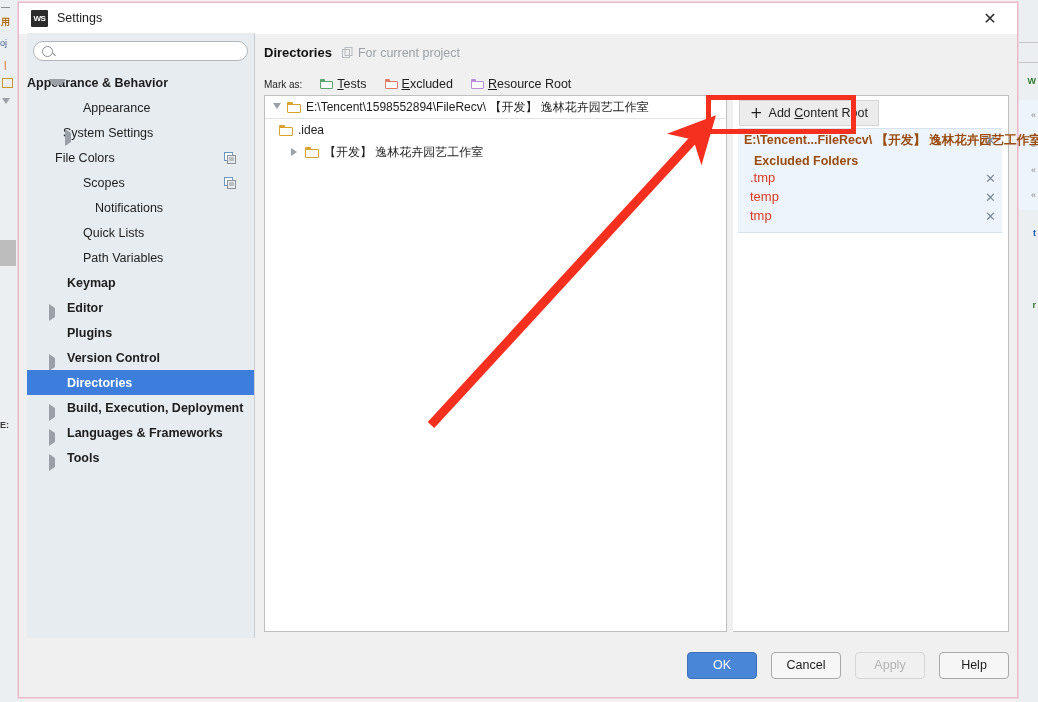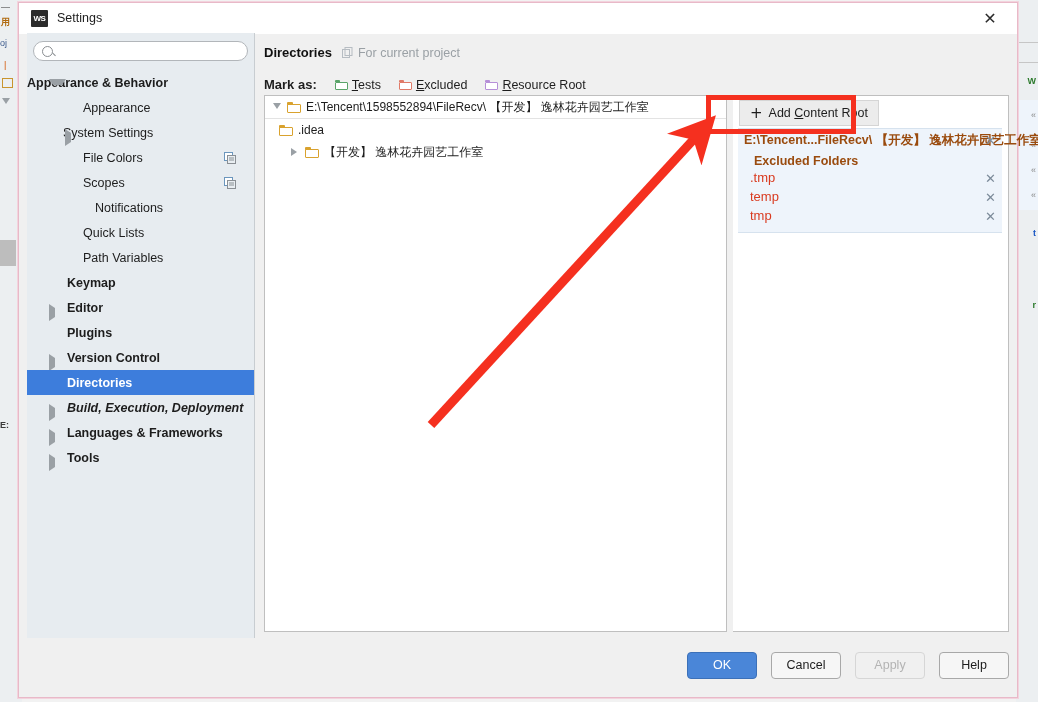--- a/index.html
+++ b/index.html
@@ -86,21 +86,21 @@
   .copy-icon{position:absolute;right:18px;width:12px;height:12px;}
 
   
   #main{position:absolute;left:237px;top:0;right:8px;bottom:0;}
   #main-head{position:absolute;left:8px;top:12px;display:flex;align-items:center;}
   #main-title{font-size:13px;font-weight:bold;color:#111;}
   #scope-icon{width:11px;height:11px;margin-left:10px;}
   #scope-text{margin-left:5px;font-size:12.5px;color:#9aa0a5;}
 
   #markas{position:absolute;left:8px;top:44px;display:flex;align-items:center;}
-  #markas-label{font-size:13px;color:#1d1d1d;font-weight:bold;}
+  #markas-label{font-size:10px;color:#1d1d1d;font-weight:normal;}
   .mark-item{display:flex;align-items:center;margin-left:18px;}
   .fold{width:13px;height:10px;position:relative;flex:none;}
   .fold .tab{position:absolute;left:0;top:0;width:5px;height:2.5px;border-radius:1px 1px 0 0;}
   .fold .body{position:absolute;left:0;top:2px;width:13px;height:8px;border-radius:1px;box-sizing:border-box;}
   .mark-text{margin-left:4px;font-size:12.5px;}
   .mnem{text-decoration:underline;}
 
   #tree-panel{
     position:absolute;left:8px;top:62px;width:463px;height:537px;
     background:#ffffff;border:1px solid #bfbfbf;box-sizing:border-box;overflow:hidden;
@@ -202,21 +202,21 @@
             <span class="slabel" style="">Appearance &amp; Behavior</span>
           </div>
           <div class="srow">
             <span class="slabel" style="margin-left: 56px;">Appearance</span>
           </div>
           <div class="srow">
             <span class="twisty tw-right" style="left: 38px; top: 9px;"></span>
             <span class="slabel" style="margin-left: 36px;">System Settings</span>
           </div>
           <div class="srow">
-            <span class="slabel" style="margin-left: 56px;">File Colors</span>
+            <span class="slabel" style="margin-left: 28px;">File Colors</span>
             <span class="copy-icon"><svg width="12" height="12" viewBox="0 0 12 12">
                 <rect x="0.5" y="0.5" width="8" height="8" fill="#ffffff" stroke="#6b96bd"></rect>
                 <rect x="3.5" y="3.5" width="8" height="8" fill="#e9eef2" stroke="#8a8f94"></rect>
                 <rect x="5" y="5.5" width="5" height="1" fill="#8a8f94"></rect>
                 <rect x="5" y="7.5" width="5" height="1" fill="#8a8f94"></rect>
               </svg></span>
           </div>
           <div class="srow">
             <span class="slabel" style="margin-left: 56px;">Scopes</span>
             <span class="copy-icon"><svg width="12" height="12" viewBox="0 0 12 12">
@@ -247,21 +247,21 @@
           </div>
           <div class="srow bold">
             <span class="twisty tw-right" style="left: 22px; top: 9px;"></span>
             <span class="slabel" style="margin-left: 40px;">Version Control</span>
           </div>
           <div class="srow bold selected">
             <span class="slabel" style="margin-left: 40px;">Directories</span>
           </div>
           <div class="srow bold">
             <span class="twisty tw-right" style="left: 22px; top: 9px;"></span>
-            <span class="slabel" style="margin-left: 40px; font-style: italic;">Build, Execution, Deployment</span>
+            <span class="slabel" style="margin-left: 40px;">Build, Execution, Deployment</span>
           </div>
           <div class="srow bold">
             <span class="twisty tw-right" style="left: 22px; top: 9px;"></span>
             <span class="slabel" style="margin-left: 40px;">Languages &amp; Frameworks</span>
           </div>
           <div class="srow bold">
             <span class="twisty tw-right" style="left: 22px; top: 9px;"></span>
             <span class="slabel" style="margin-left: 40px;">Tools</span>
           </div>
         </div>

